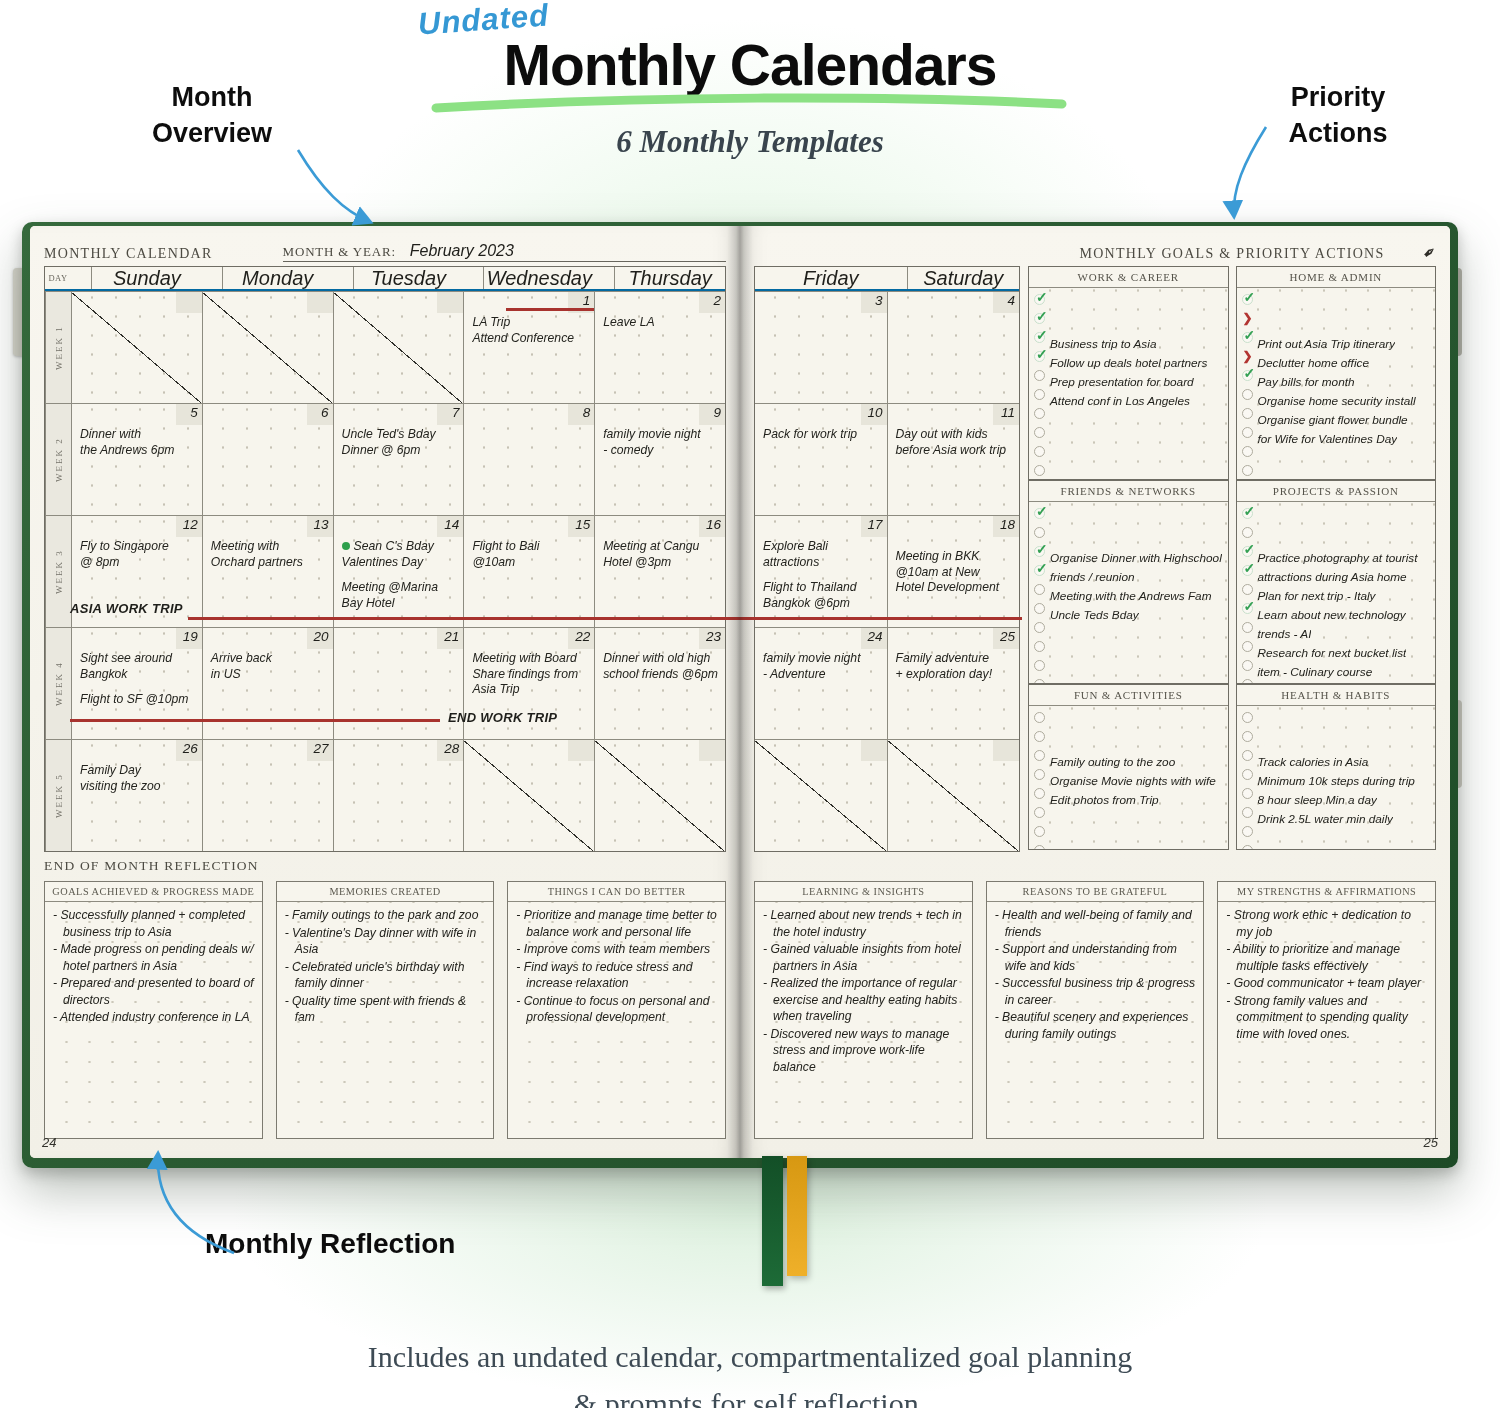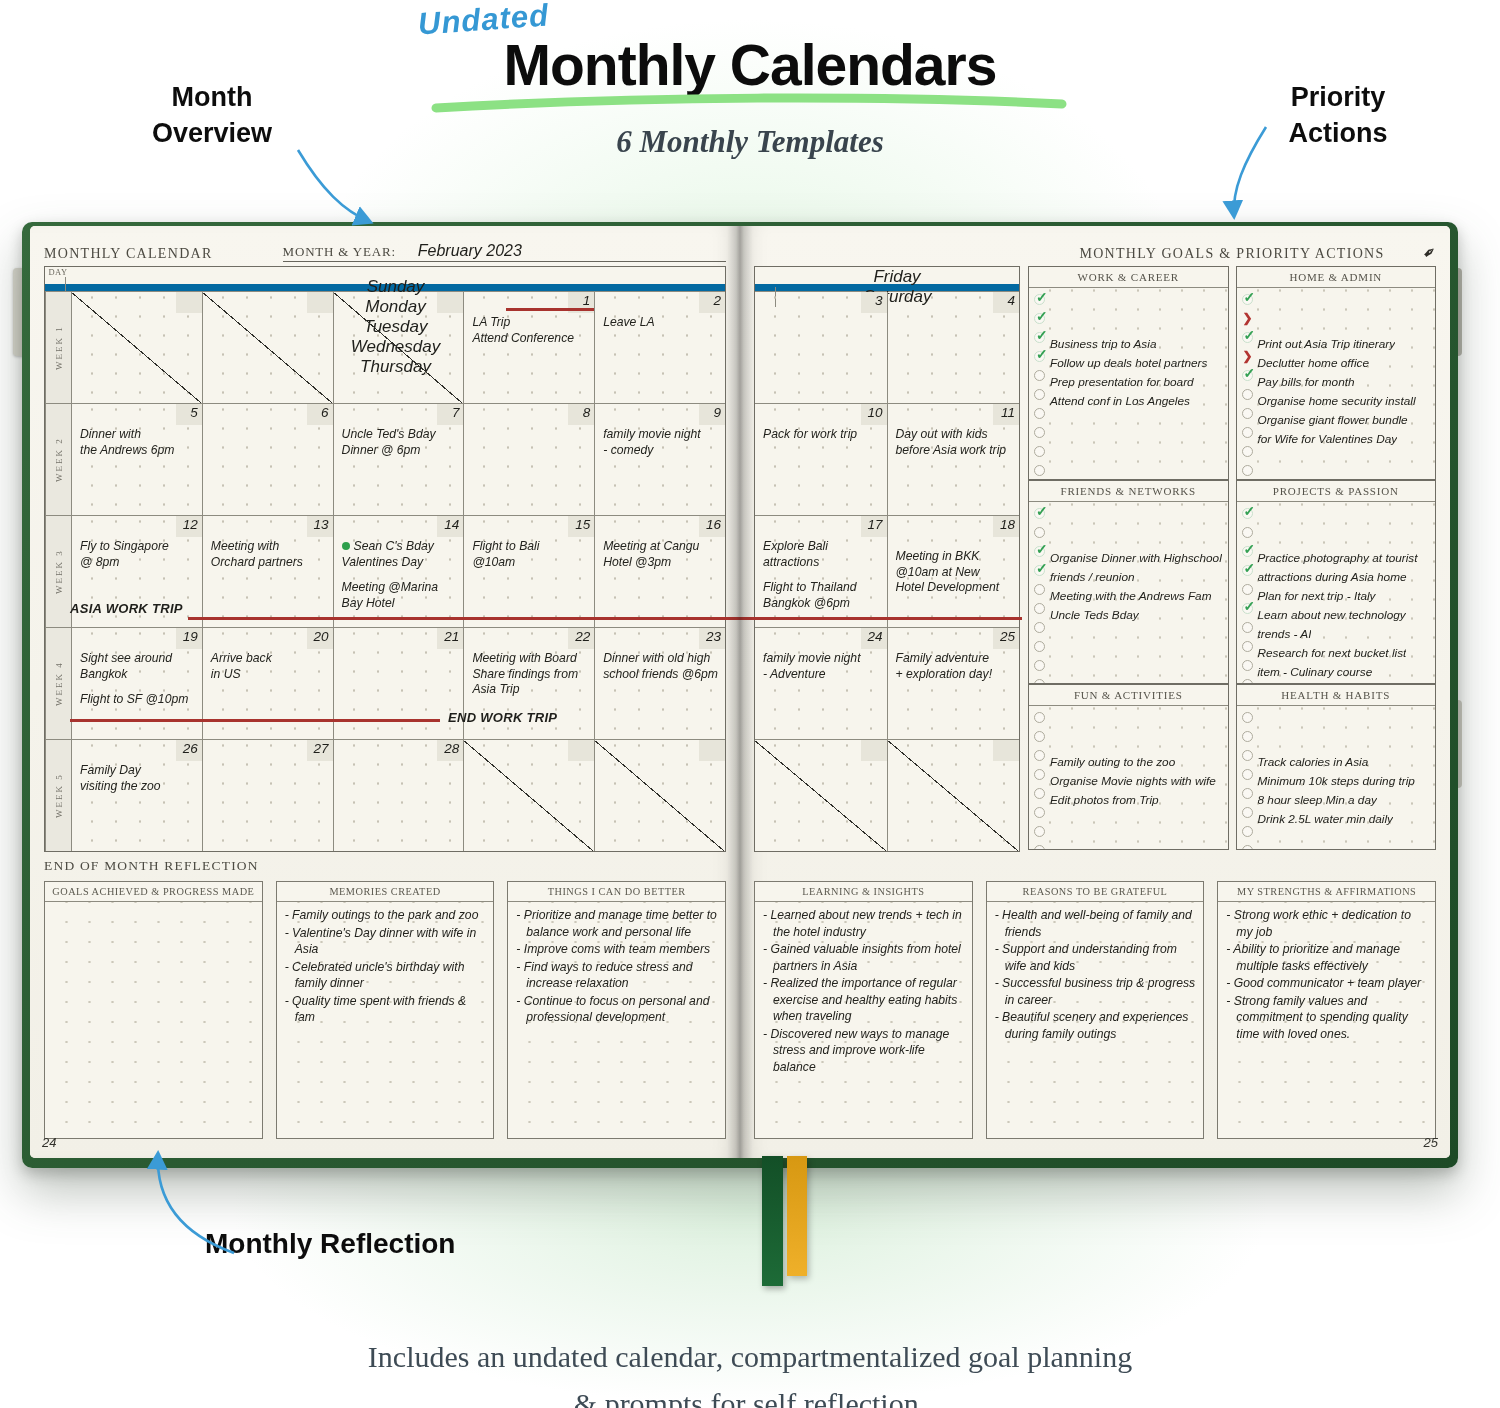--- a/index.html
+++ b/index.html
@@ -40,32 +40,32 @@
   .page { width:50%; position:relative; padding:10px 14px 0 14px; background:linear-gradient(#f8f6ef,#f2f0e7); }
   .page.left  { box-shadow:inset -20px 0 26px -20px rgba(0,0,0,0.28); }
   .page.right { box-shadow:inset  20px 0 26px -20px rgba(0,0,0,0.28); }
   .spine { position:absolute; left:calc(50% - 13px); top:0; width:26px; height:100%; z-index:6; pointer-events:none;
     background:linear-gradient(to right, rgba(0,0,0,0), rgba(0,0,0,0.10) 35%, rgba(0,0,0,0.24) 50%, rgba(0,0,0,0.10) 65%, rgba(0,0,0,0)); }
   
   .pg-head { display:flex; align-items:flex-end; height:26px; }
   .ph-title { font-family:"Liberation Serif", serif; font-size:14px; letter-spacing:1.3px; color:#4c4a42; }
   .my-wrap { display:flex; flex:1; margin-left:70px; align-items:flex-end; border-bottom:1px solid #67655c; padding-bottom:1px; }
   .my-label { font-family:"Liberation Serif", serif; font-size:13px; letter-spacing:0.8px; color:#4c4a42; }
-  .my-value { font-style:italic; font-size:16px; color:#1f1f1b; margin-left:22px; }
+  .my-value { font-style:italic; font-size:16px; color:#1f1f1b; margin-left:14px; }
   .pg-head-r { display:flex; align-items:flex-end; height:26px; position:relative; }
   .rh-spacer { width:274px; flex:none; }
   .goals-title { flex:1; text-align:center; font-family:"Liberation Serif", serif; font-size:14px; letter-spacing:1.3px; color:#4c4a42; }
   .pen { position:absolute; right:0; bottom:0; font-size:16px; color:#2f2d28; display:inline-block; transform:rotate(-40deg); }
   
   .cal { margin-top:4px; border:1.3px solid #6f6d64; background:#f7f5ed; }
-  .cal-hrow { display:flex; height:24px; border-bottom:7px solid #0369a1;flex-direction:column; }
+  .cal-hrow { display:flex; height:24px; border-bottom:2px solid #0369a1; }
   .c-corner { width:26px; flex:none; display:flex; align-items:center; justify-content:center;
     font-family:"Liberation Serif", serif; font-size:8.5px; letter-spacing:0.5px; color:#6b695f; }
   .c-day { flex:1; border-left:1px solid #8d8b80; display:flex; align-items:center; justify-content:center;
-    font-style:italic; font-size:17px; color:#1f1f1b;margin-left:20px; }
+    font-style:italic; font-size:20px; color:#1f1f1b;margin-left:20px; }
   .cal-hrow .c-day:first-child { border-left:none; }
   .cal-wrow { display:flex; height:112px; border-top:1px solid #8d8b80; }
   .cal-wrow:first-of-type { border-top:none; }
   .c-wlabel { width:26px; flex:none; background:#eae8df; border-right:1px solid #8d8b80;
     display:flex; align-items:center; justify-content:center;
     writing-mode:vertical-rl; transform:rotate(180deg);
     font-family:"Liberation Serif", serif; font-size:9px; letter-spacing:2px; color:#75736a; }
   .cell { flex:1; position:relative; border-left:1px solid #8d8b80; padding:23px 4px 4px 8px; overflow:hidden;
     background-image:radial-gradient(circle, #c6c2b4 1px, rgba(0,0,0,0) 1.3px);
     background-size:24px 19px; background-position:8px 15px; }
@@ -282,20 +282,26 @@
               <div class="cell crossed">
                 <div class="c-date"></div>
               </div>
             </div>
           </div>
         <div class="refl">
           <div class="refl-title">END OF MONTH REFLECTION</div>
           <div class="refl-boxes" id="refl-left-boxes">
               <div class="r-box">
                 <div class="r-head">GOALS ACHIEVED &amp; PROGRESS MADE</div>
+                <div class="r-items">
+                  <div class="r-it">- Successfully planned + completed business trip to Asia</div>
+                  <div class="r-it">- Made progress on pending deals w/ hotel partners in Asia</div>
+                  <div class="r-it">- Prepared and presented to board of directors</div>
+                  <div class="r-it">- Attended industry conference in LA</div>
+                </div>
               </div>
               <div class="r-box">
                 <div class="r-head">MEMORIES CREATED</div>
                 <div class="r-items">
                   <div class="r-it">- Family outings to the park and zoo</div>
                   <div class="r-it">- Valentine's Day dinner with wife in Asia</div>
                   <div class="r-it">- Celebrated uncle's birthday with family dinner</div>
                   <div class="r-it">- Quality time spent with friends &amp; fam</div>
                 </div>
               </div>

